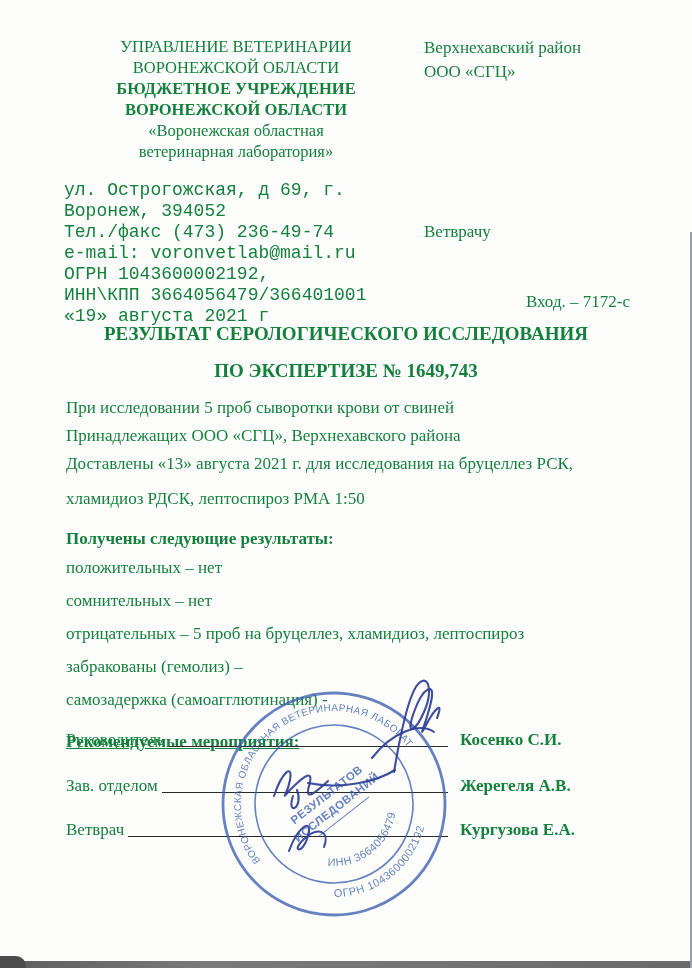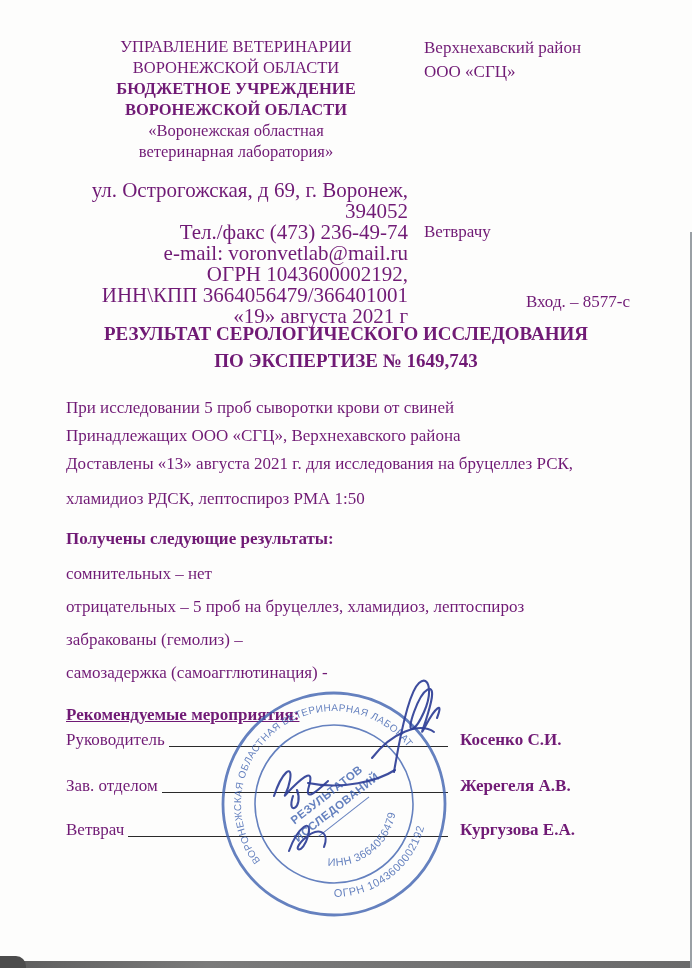--- a/index.html
+++ b/index.html
@@ -1,46 +1,46 @@
 <!DOCTYPE html>
 <html><head>
 <meta charset="utf-8">
 <style>
   html,body { margin:0; padding:0; background:#e8e8e8; }
   .page {
     position:relative;
     width:692px; height:968px;
     background:#fdfdfc;
     font-family:"Liberation Serif","DejaVu Serif",serif;
-    color:#701a75;
+    color:#15803d;
     overflow:hidden;
     margin:0 auto;
   }
   
   .org-block {
     position:absolute; top:36px; left:64px; width:344px;
     text-align:center; font-size:16.5px; line-height:21px;
   }
   .org-block .bold { font-weight:bold;font-family:Liberation Serif, serif; }
   .contact-block {
     position:absolute; top:180px; left:64px; width:344px;
-    text-align:right; font-size:21px; line-height:21px;
+    text-align:left; font-size:18px; line-height:21px;font-family:Liberation Mono, monospace;
   }
   .recipient-block {
     position:absolute; top:36px; left:424px; font-size:17px; line-height:24px;font-family:Liberation Serif, serif;
   }
   .vetvrach { position:absolute; top:222px; left:424px; font-size:17px; }
   .incoming { position:absolute; top:292px; right:62px; font-size:17px; }
 
   
   .doc-title {
     position:absolute; top:322px; left:0; width:100%;
     text-align:center; font-weight:bold; font-size:19px; line-height:24px;
   }
-  .doc-title .t2 { margin-top:3px; }
+  .doc-title .t2 { margin-top:13px; }
 
   
   .body-block {
     position:absolute; top:394px; left:66px; right:44px;
     font-size:17px; line-height:28px;
   }
   .body-block .gap-top { margin-top:7px; }
   .results-heading { font-weight:bold; margin-top:12px; }
   .res { margin-top:9px; line-height:24px; }
   .res-first { margin-top:3px; }
@@ -111,33 +111,34 @@
     <div>ОГРН 1043600002192,</div>
     <div>ИНН\КПП 3664056479/366401001</div>
     <div>«19» августа 2021 г</div>
   </div>
 
   <div class="recipient-block">
     <div>Верхнехавский район</div>
     <div>ООО «СГЦ»</div>
   </div>
   <div class="vetvrach">Ветврачу</div>
-  <div class="incoming">Вход. – 8577-с</div>
+  <div class="incoming">Вход. – 7172-с</div>
 
   <div class="doc-title">
     <div class="t1">РЕЗУЛЬТАТ СЕРОЛОГИЧЕСКОГО ИССЛЕДОВАНИЯ</div>
     <div class="t2">ПО ЭКСПЕРТИЗЕ № 1649,743</div>
   </div>
 
   <div class="body-block">
     <div>При исследовании 5 проб сыворотки крови от свиней</div>
     <div>Принадлежащих ООО «СГЦ», Верхнехавского района</div>
     <div>Доставлены «13» августа 2021 г. для исследования на бруцеллез РСК,</div>
     <div class="gap-top">хламидиоз РДСК, лептоспироз РМА 1:50</div>
     <div class="results-heading">Получены следующие результаты:</div>
+    <div class="res res-first">положительных – нет</div>
     <div class="res">сомнительных – нет</div>
     <div class="res">отрицательных – 5 проб на бруцеллез, хламидиоз, лептоспироз</div>
     <div class="res">забракованы (гемолиз) –</div>
     <div class="res">самозадержка (самоагглютинация) -</div>
     <div class="recommend">Рекомендуемые мероприятия:</div>
   </div>
 
   <div class="sig-row sig-row-1">
     <span>Руководитель</span>
     <span class="sig-line"></span>

